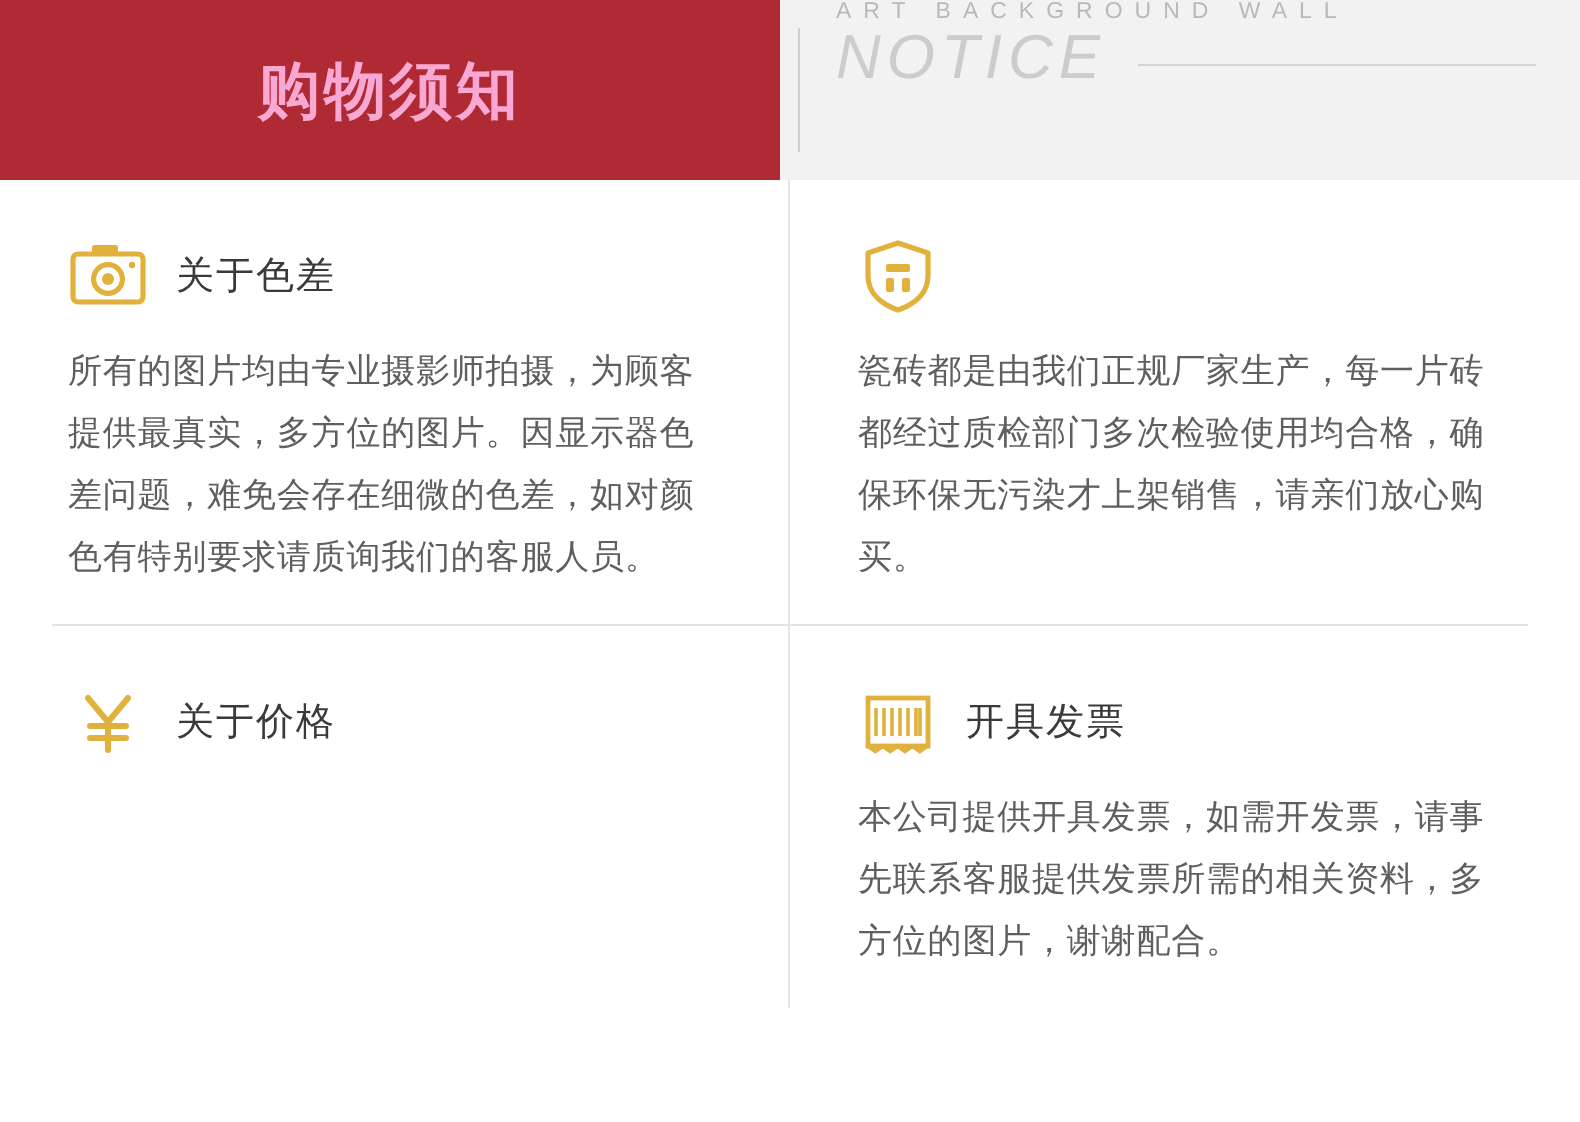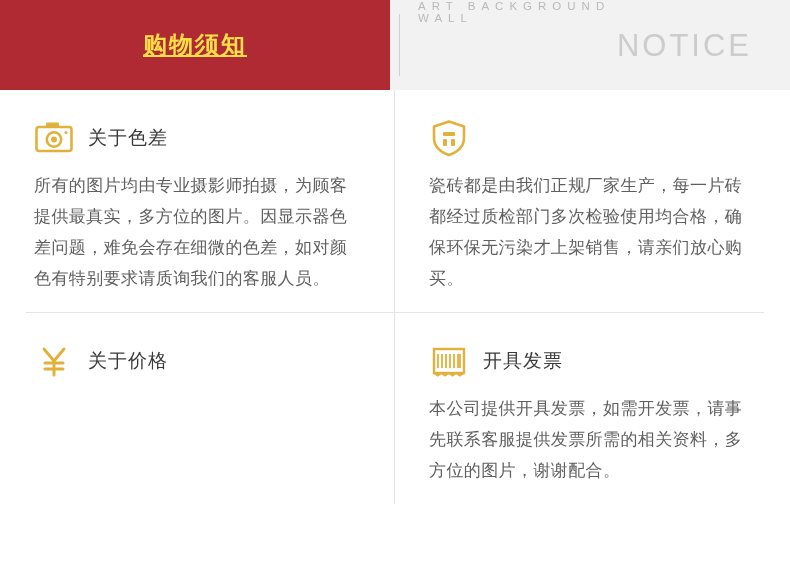--- a/index.html
+++ b/index.html
@@ -30,32 +30,31 @@
   }
   .header-red {
     width: 390px;
     background: #b02a33;
     display: flex;
     align-items: center;
     justify-content: center;
     flex: none;
   }
   .header-title {
-    color: #fde047;
-    font-size: 24px;
+    color: #f9a8d4;
+    font-size: 31px;
     font-weight: bold;
     letter-spacing: 2px;
     line-height: 1;
-    text-decoration: underline;
   }
   .header-right {
     flex: 1;
     position: relative;
     display: flex;
-    flex-direction: row;
+    flex-direction: column;
     padding-left: 28px;
   }
   .header-divider {
     position: absolute;
     left: 9px;
     top: 14px;
     bottom: 14px;
     width: 1px;
     background: #cfcfcf;
   }
@@ -67,20 +66,21 @@
   }
   .header-notice-row {
     display: flex;
     align-items: center;
   }
   .header-notice {
     color: #cccccc;
     font-size: 31px;
     letter-spacing: 3px;
     line-height: 1;
+    font-style: italic;
   }
   .header-rule {
     flex: 1;
     height: 1px;
     background: #d4d4d4;
     margin-left: 16px;
     margin-right: 22px;
     margin-top: 8px;
   }
 

